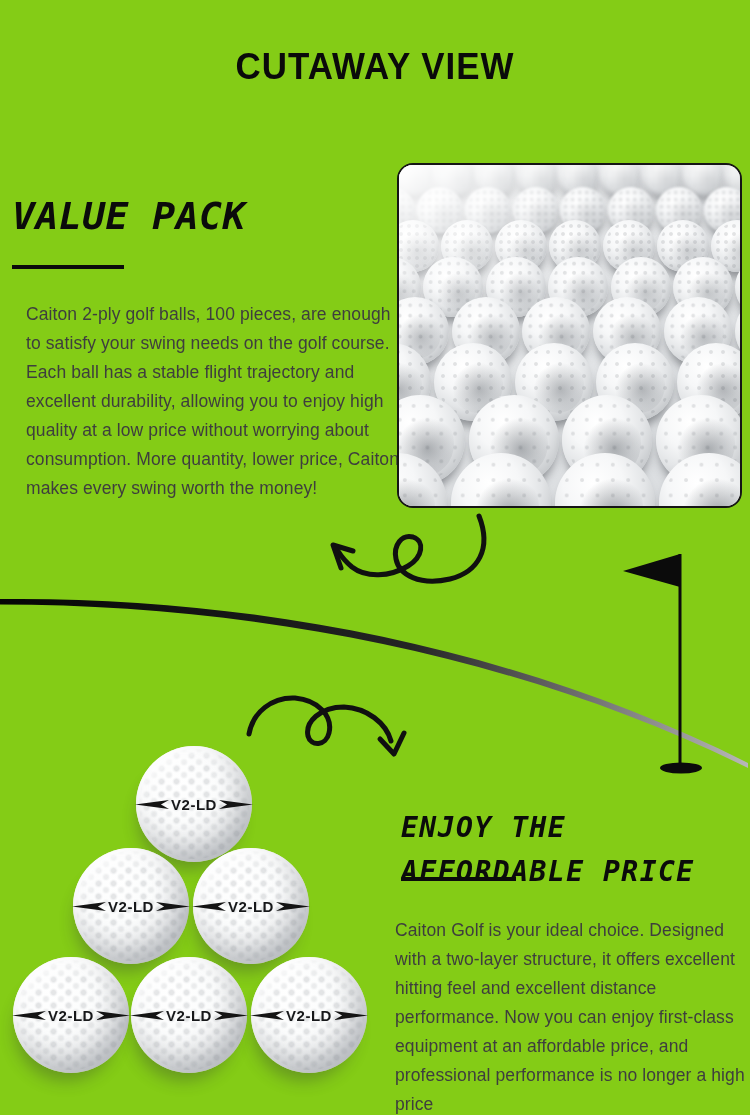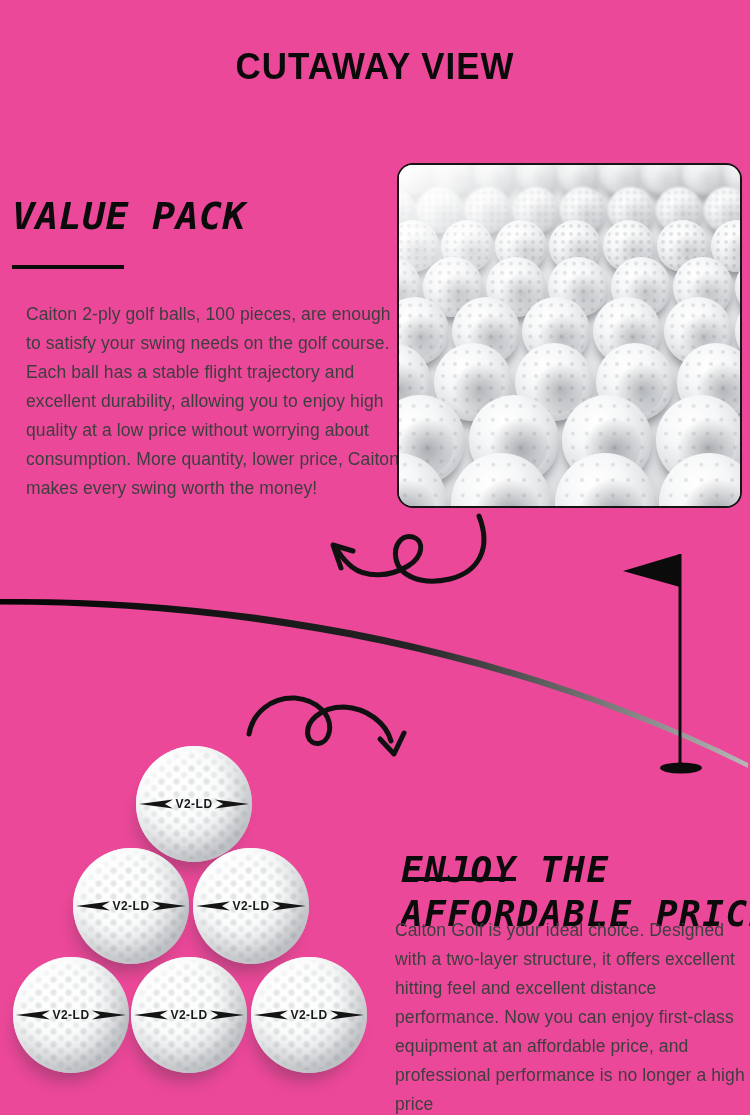--- a/index.html
+++ b/index.html
@@ -1,33 +1,33 @@
 <!DOCTYPE html>
 <html><head>
 <meta charset="utf-8">
 <style>
   html,body{margin:0;padding:0;background:#ffffff;}
   .canvas{
-    position:relative;width:750px;height:1115px;overflow:hidden;background:#ec4899;
+    position:relative;width:750px;height:1115px;overflow:hidden;background:#84cc16;
     font-family:"Liberation Sans",sans-serif;color:#0c0c0c;
   }
   
   .page-title{
     position:absolute;top:22px;left:0;width:750px;text-align:center;
     font-size:36px;font-weight:700;letter-spacing:1px;color:#0a0a0a;
     transform:scaleX(.97);
   }
   .mono-head{
     font-family:"DejaVu Sans Mono",monospace;font-weight:700;font-style:italic;
     color:#0b0b0b;white-space:nowrap;margin-top:48px;
   }
   .head-left{position:absolute;left:12px;top:143px;font-size:38px;line-height:50px;letter-spacing:.5px;}
   .head-right{
-    position:absolute;left:401px;top:800px;width:349px;overflow:hidden;
-    font-size:36px;line-height:44px;letter-spacing:1.5px;
+    position:absolute;left:401px;top:758px;width:349px;overflow:hidden;
+    font-size:28px;line-height:44px;letter-spacing:1.5px;
   }
   .rule{position:absolute;background:#0b0b0b;height:4px;}
   .rule-left{left:12px;top:265px;width:112px;}
   .rule-right{left:403px;top:877px;width:113px;}
   
   .para{
     position:absolute;font-size:17.5px;line-height:29px;color:#3e3e3e;
     letter-spacing:.1px;
   }
   .para-left{left:26px;top:282px;width:378px;}
@@ -65,21 +65,21 @@
     background-size:15px 13px,15px 13px;background-position:0 0,7.5px 6.5px;
   }
   .pball::after{content:'';position:absolute;inset:0;border-radius:50%;
     box-shadow:inset -10px -14px 22px rgba(118,123,130,.34), inset 6px 8px 14px rgba(255,255,255,.9);
   }
   .ball-logo{
     position:absolute;left:0;right:0;top:50%;transform:translateY(-50%);
     display:flex;align-items:center;justify-content:center;gap:2px;z-index:2;
   }
   .ball-logo .mark{
-    font-size:12px;font-weight:700;color:#17181a;letter-spacing:.5px;white-space:nowrap;
+    font-size:15px;font-weight:700;color:#17181a;letter-spacing:.5px;white-space:nowrap;
   }
   .wing{display:block;flex:none;}
   
   .deco{position:absolute;left:0;top:0;pointer-events:none;}
 </style>
 </head>
 <body>
 
 <div class="canvas">
 

